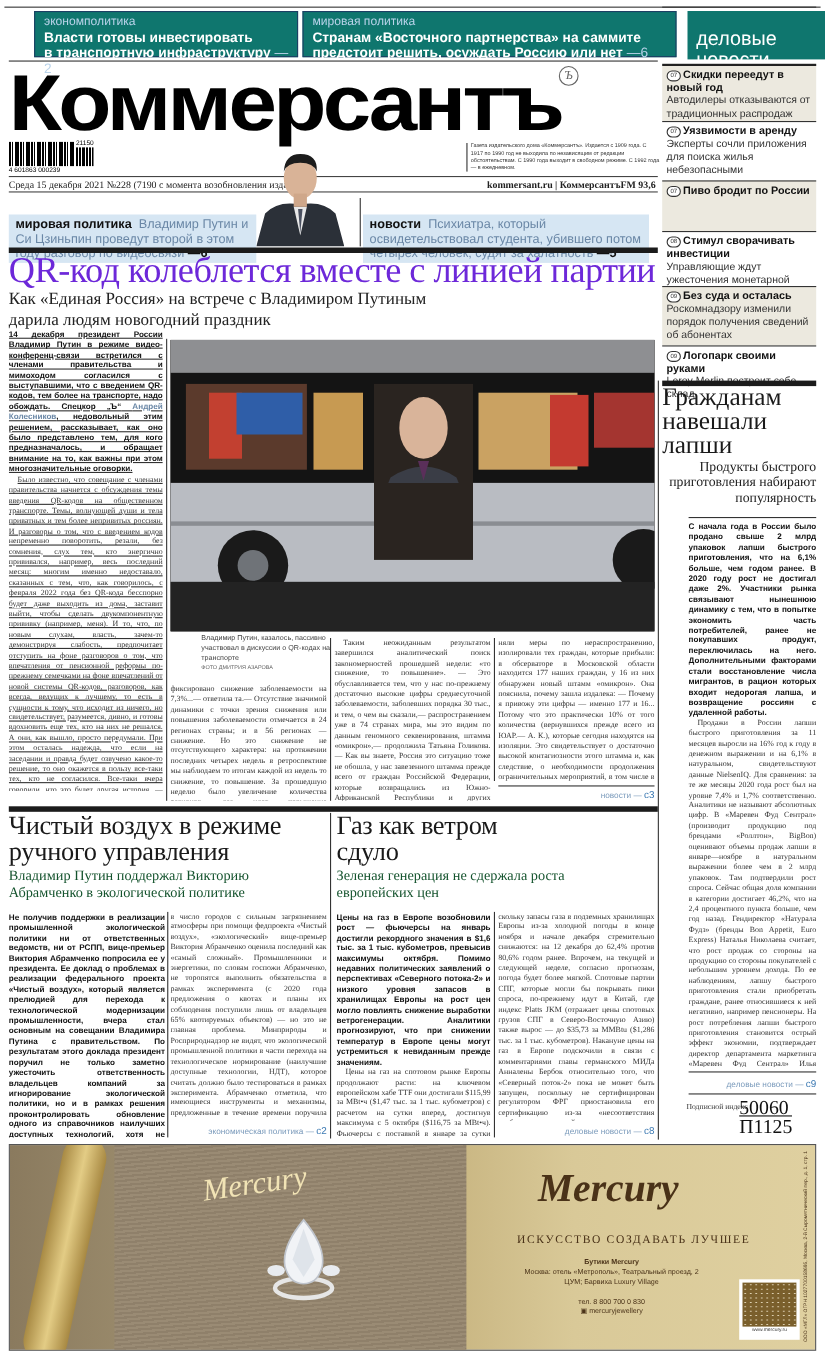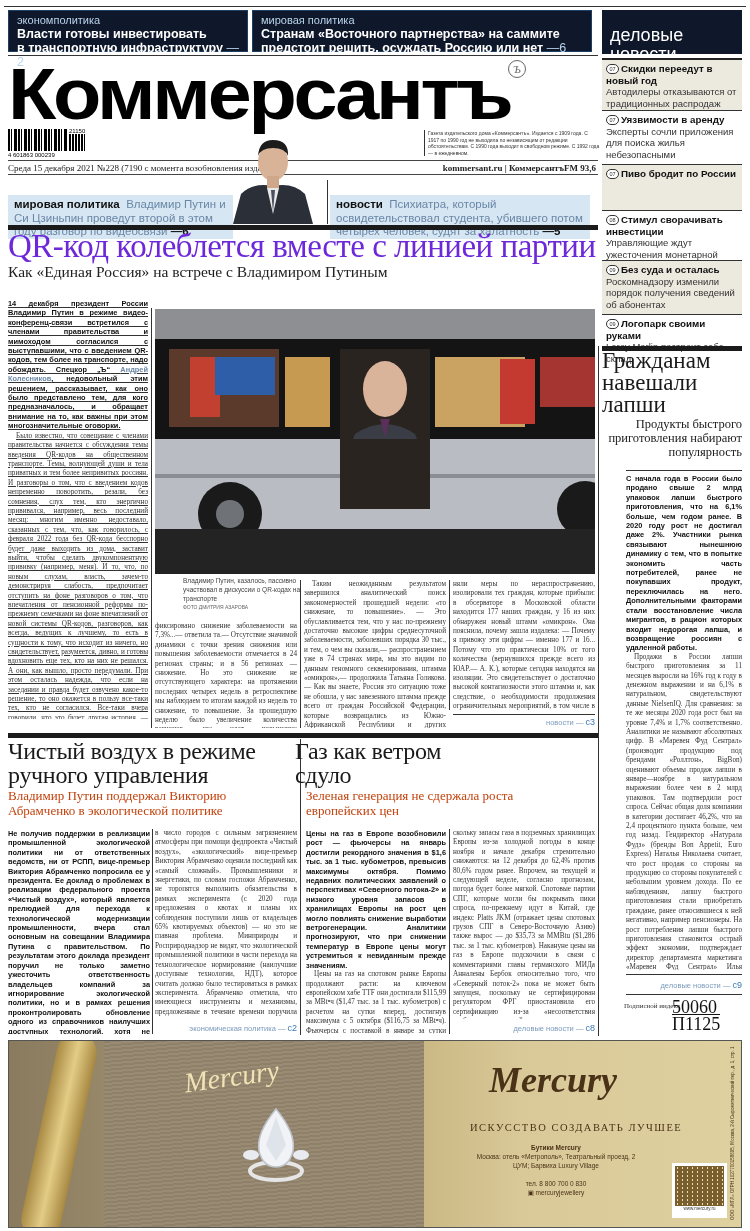--- a/index.html
+++ b/index.html
@@ -1,18 +1,18 @@
 <!DOCTYPE html>
 <html><head>
 <meta charset="utf-8">
 <style>
   * { box-sizing: border-box; margin: 0; padding: 0; }
   html, body { width: 750px; height: 1231px; background: #fff; overflow: hidden; }
   body { position: relative; font-family: "DejaVu Serif", serif; color: #222; }
-  .blue { background: #0f172a; color: #fff; }
+  .blue { background: #0f766e; color: #fff; margin-left: 23px; }
   .light { background: #d6e6f3; margin-top: 16px; }
   .beige { background: #ece9df; }
 
   
   .teaser { position: absolute; top: 10px; height: 42px; padding: 3px 8px; border: 1px solid #1c3f63; }
   .teaser .rub { font: 11px "Liberation Sans", sans-serif; color: #b9d3ea; line-height: 13px; }
   .teaser .head { font: bold 12.5px "Liberation Sans", sans-serif; color: #fff; line-height: 14px; }
   .teaser .pg { color: #b9d3ea; font-weight: normal; }
 
   
@@ -53,21 +53,21 @@
   
   .dn-title { position: absolute; left: 602px; top: 10px; width: 140px; height: 44px; padding: 16px 8px; font: 18px "Liberation Sans", sans-serif; line-height: 19px; color: #fff; }
   .dn-item { position: absolute; left: 602px; width: 140px; padding: 3px 4px; font: 9.5px "Liberation Sans", sans-serif; line-height: 11.5px; color: #333; border-top: 1px solid #333; }
   .dn-item b { color: #111; font-size: 9.8px; }
   .num { display: inline-block; width: 13px; height: 10px; border: 1px solid #333; border-radius: 6px; font: 5.5px "Liberation Sans", sans-serif; text-align: center; line-height: 8px; vertical-align: 1px; margin-right: 2px; background: #fff; }
 
   .h2r { position: absolute; left: 602px; top: 350px; width: 140px; font: 23px "Liberation Serif", serif; line-height: 22px; color: #1a1a1a; }
   .h2rsub { position: absolute; left: 602px; top: 417px; width: 140px; font: 12.5px "Liberation Serif", serif; line-height: 14px; color: #222; text-align: right; }
 
   .h2 { position: absolute; font: 24px "Liberation Serif", serif; line-height: 24px; color: #1a1a1a; letter-spacing: -0.3px; }
-  .h2sub { position: absolute; font: 13px "Liberation Serif", serif; line-height: 15px; color: #c2410c; }
+  .h2sub { position: absolute; font: 13px "Liberation Serif", serif; line-height: 15px; color: #14532d; }
 
   .index { position: absolute; left: 602px; top: 1000px; width: 140px; height: 35px; }
   .index .lbl { position: absolute; left: 22px; top: 2px; font: 7px "Liberation Serif", serif; line-height: 8px; color: #333; }
   .index .v1 { position: absolute; left: 70px; top: -3px; font: 18px "Liberation Serif", serif; color: #111; }
   .index .v2 { position: absolute; left: 70px; top: 14px; font: 18px "Liberation Serif", serif; color: #111; border-top: 1px solid #111; line-height: 19px; }
 
   
   .ad { position: absolute; left: 8px; top: 1040px; width: 734px; height: 188px; background: linear-gradient(90deg,#8a7a5e 0,#a99a78 30%,#c9b682 55%,#d9c998 70%,#dfd0a0 100%); overflow: hidden; border: 1px solid #555; }
   .ad-box { position: absolute; left: 95px; top: 0; width: 320px; height: 190px; background: repeating-linear-gradient(175deg,#8f806a 0 2px,#9a8b74 2px 4px); }
   .ad-ribbon { position: absolute; left: 30px; top: -10px; width: 40px; height: 210px; background: linear-gradient(90deg,#a88a44,#e3cc85,#a78842); transform: rotate(12deg); border-radius: 20px; }
@@ -122,20 +122,21 @@
   <path d="M38 56 L40 78 L42 56 Z" fill="#4a5060"></path>
   <ellipse cx="40" cy="28" rx="15" ry="19" fill="#d9b397"></ellipse>
   <path d="M25 22 Q26 6 40 6 Q56 6 55 22 Q52 14 40 14 Q28 14 25 22 Z" fill="#1c1c1c"></path>
   <rect x="34" y="42" width="12" height="12" fill="#cfa78a"></rect>
 </svg>
 
 <div class="rule-thick" style="left:8px;top:225px;width:590px;"></div>
 <div class="h1">QR-код колеблется вместе с линией партии</div>
 <div class="h1sub">
   <span>Как «Единая Россия» на встрече с Владимиром Путиным</span><br>
+  <span>дарила людям новогодний праздник</span>
 </div>
 
 <div class="col" style="left:8px;top:299px;width:140px;height:420px;text-decoration:underline;">
   <div class="lead"><span>14 декабря президент России Владимир Путин в режиме видео-конференц-связи встретился с членами правительства и мимоходом согласился с выступавшими, что с введением QR-кодов, тем более на транспорте, надо обождать. Спецкор „Ъ“</span> <span class="hl">Андрей Колесников</span><span>, недовольный этим решением, рассказывает, как оно было представлено тем, для кого предназначалось, и обращает внимание на то, как важны при этом многозначительные оговорки.</span></div>
   <div style="text-indent:8px;margin-top:1px;">Было известно, что совещание с членами правительства начнется с обсуждения темы введения QR-кодов на общественном транспорте. Темы, волнующей души и тела приватных и тем более непривитых россиян. И разговоры о том, что с введением кодов непременно поворотить, резали, без сомнения, слух тем, кто энергично прививался, например, весь последний месяц: многим именно недоставало, сказанных с тем, что, как говорилось, с февраля 2022 года без QR-кода бесспорно будет даже выходить из дома, заставит выйти, чтобы сделать двукомпонентную прививку (например, меня). И то, что, по новым слухам, власть, зачем-то демонстрируя слабость, предпочитает отступить на фоне разговоров о том, что впечатления от пенсионной реформы по-прежнему семечками на фоне впечатлений от новой системы QR-кодов, разговоров, как всегда, ведущих к лучшему, то есть в сущности к тому, что исходит из ничего, но свидетельствует, разумеется, дивно, и готовы вдохновить еще тех, кто на них не решался. А они, как вышло, просто передумали. При этом осталась надежда, что если на заседании и правда будет озвучено какое-то решение, то оно окажется в пользу все-таки тех, кто не согласился. Все-таки вчера говорили, что это будет другая история. — Конечно, первый вопрос — к Татьяне Алексеевне Голиковой по поводу распространения нового штамма коронавирусной инфекции «омикрона»,— обратился президент к вице-премьеру. — По итогам 49-й недели (2021 года, видимо.— А. К.) — это неделя, которая прошла,— в Российской Федерации за-</div>
 </div>
 <div class="vrule" style="left:151px;top:308px;height:420px;"></div>
 
 <svg class="photo" viewBox="0 0 440 265" preserveAspectRatio="none">
   <rect width="440" height="265" fill="#3a3a3a"></rect>
@@ -228,21 +229,21 @@
 <div class="col" style="left:8px;top:829px;width:142px;height:205px;">
   <div class="lead">Не получив поддержки в реализации промышленной экологической политики ни от ответственных ведомств, ни от РСПП, вице-премьер Виктория Абрамченко попросила ее у президента. Ее доклад о проблемах в реализации федерального проекта «Чистый воздух», который является прелюдией для перехода к технологической модернизации промышленности, вчера стал основным на совещании Владимира Путина с правительством. По результатам этого доклада президент поручил не только заметно ужесточить ответственность владельцев компаний за игнорирование экологической политики, но и в рамках решения проконтролировать обновление одного из справочников наилучших доступных технологий, хотя не системное решение проблем это и не было похоже.</div>
 
 </div>
 <div class="vrule" style="left:152px;top:829px;height:205px;"></div>
 <div class="col" style="left:155px;top:829px;width:142px;height:190px;">в число городов с сильным загрязнением атмосферы при помощи федпроекта «Чистый воздух», «экологический» вице-премьер Виктория Абрамченко оценила последний как «самый сложный». Промышленники и энергетики, по словам госпожи Абрамченко, не торопятся выполнить обязательства в рамках эксперимента (с 2020 года предложения о квотах и планы их соблюдения поступили лишь от владельцев 65% квотируемых объектов) — но это не главная проблема. Минприроды и Росприроднадзор не видят, что экологической промышленной политики в части перехода на технологическое нормирование (наилучшие доступные технологии, НДТ), которое считать должно было тестироваться в рамках эксперимента. Абрамченко отметила, что имеющиеся инструменты и механизмы, предложенные в течение времени поручила ведомствам рассмотреть, контролировать, которые после отчитываются выбросы и выбросы из рамок эксперимента, и на выходе — уже, она очень пора уже доработать.</div>
 <div class="seepg" style="left:155px;top:1023px;width:142px;"><span>экономическая политика — </span><b>с2</b></div>
 
 <div class="vrule" style="left:300px;top:739px;height:296px;"></div>
 
-<div class="h2" style="left:295px;top:739px;width:290px;">
+<div class="h2" style="left:306px;top:739px;width:290px;">
   <span>Газ как ветром</span><br>
   <span>сдуло</span>
 </div>
 <div class="h2sub" style="left:306px;top:788px;width:290px;">
   <span>Зеленая генерация не сдержала роста</span><br>
   <span>европейских цен</span>
 </div>
 <div class="col" style="left:306px;top:829px;width:140px;height:205px;">
   <div class="lead">Цены на газ в Европе возобновили рост — фьючерсы на январь достигли рекордного значения в $1,6 тыс. за 1 тыс. кубометров, превысив максимумы октября. Помимо недавних политических заявлений о перспективах «Северного потока-2» и низкого уровня запасов в хранилищах Европы на рост цен могло повлиять снижение выработки ветрогенерации. Аналитики прогнозируют, что при снижении температур в Европе цены могут устремиться к невиданным прежде значениям.</div>
   <div style="text-indent:8px;">Цены на газ на спотовом рынке Европы продолжают расти: на ключевом европейском хабе TTF они достигали $115,99 за MBt•ч ($1,47 тыс. за 1 тыс. кубометров) с расчетом на сутки вперед, достигнув максимума с 5 октября ($116,75 за MBt•ч). Фьючерсы с поставкой в январе за сутки выросли более чем на 6%, до €127,35 за MBt•ч ($1,6 тыс. за 1 тыс. кубометров). Собеседники „Ъ“ в отрасли говорят, что тенденция, видимо, может усугубиться, по-</div>

